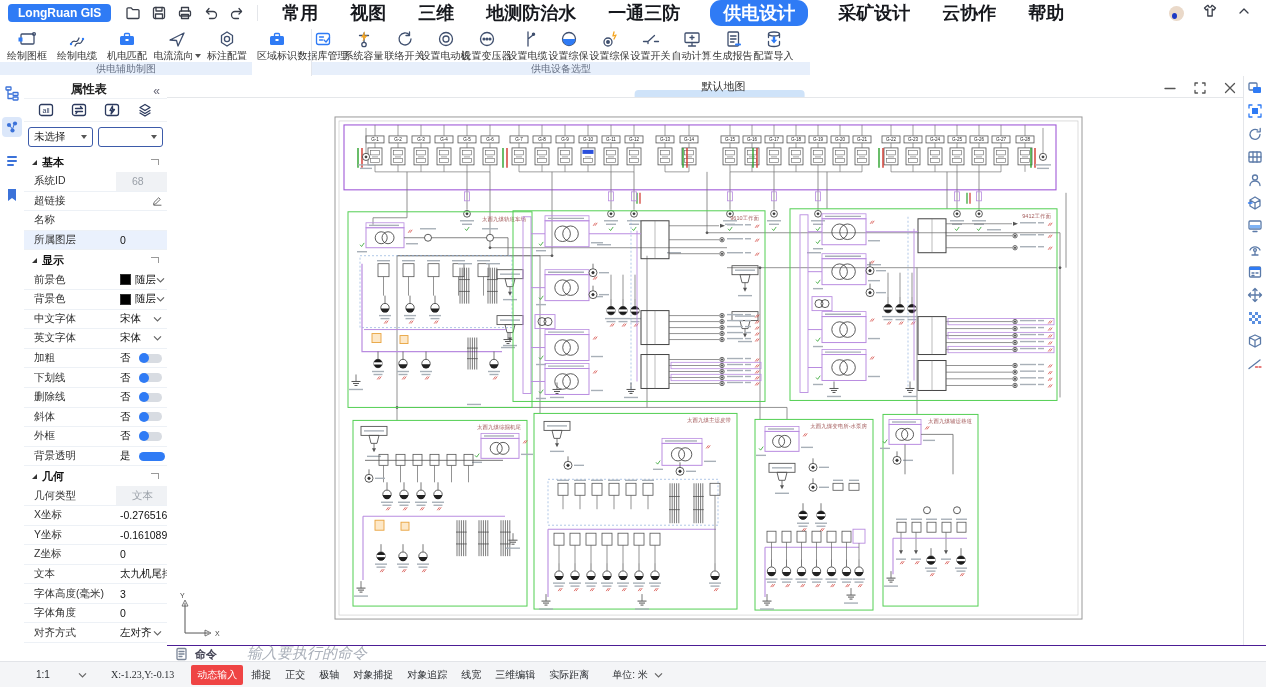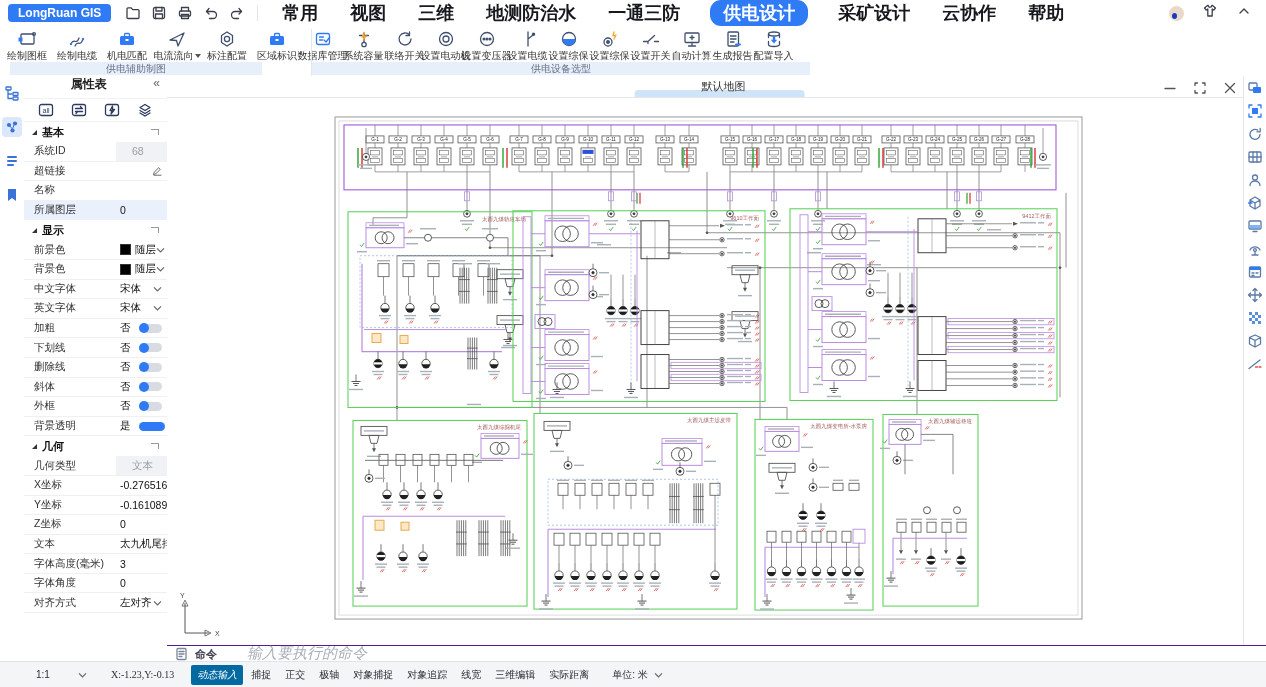--- a/index.html
+++ b/index.html
@@ -28,21 +28,21 @@
   .rsep{position:absolute;top:3px;left:311px;width:1px;height:57px;background:#e3e6ec;}
   .grpcap{position:absolute;top:36px;height:13px;background:#e7effb;font-size:10px;color:#667084;
           display:flex;align-items:center;justify-content:center;}
   .caret-s{display:inline-block;width:0;height:0;border-left:3px solid transparent;border-right:3px solid transparent;border-top:4px solid #555;}
   
   .lstrip{position:absolute;top:76px;bottom:25px;left:0;width:24px;background:#fff;border-right:1px solid #e6e9ee;}
   .lstrip .li{width:20px;height:20px;margin:7px auto 14px auto;display:flex;align-items:center;justify-content:center;border-radius:4px;}
   .lstrip .li.active{background:#dbe7fa;}
   
   .panel{position:absolute;top:76px;bottom:25px;left:24px;width:143px;background:#fff;border-right:1px solid #e2e5ea;font-size:10.5px;}
-  .phead{height:22px;display:flex;align-items:flex-start;border-bottom:1px solid #eef1f5;}
+  .phead{height:22px;display:flex;align-items:flex-end;border-bottom:1px solid #eef1f5;}
   .phead .t{flex:1;text-align:center;font-weight:bold;font-size:12px;color:#222;}
   .phead .c{margin-right:7px;color:#667;font-size:12px;cursor:default;}
   .ptabs{height:22px;display:flex;align-items:center;justify-content:space-around;padding:0 6px;border-bottom:1px solid #eef1f5;}
   .psel{display:flex;gap:5px;padding:5px 4px;}
   .sel{flex:1;height:18px;border:1px solid #3d5ba9;border-radius:3px;display:flex;align-items:center;padding:0 5px;font-size:10.5px;color:#222;background:#fff;}
   .sel .sv{flex:1;}
   .sect{height:20px;display:flex;align-items:center;padding:0 8px;font-weight:bold;font-size:11px;color:#111;}
   .sect .tri{width:0;height:0;border-bottom:5px solid #333;border-left:5px solid transparent;margin-right:5px;}
   .sect .pin{margin-left:auto;width:7px;height:5px;border-top:1.5px solid #999;border-right:1.5px solid #999;}
   .prow{height:18.6px;display:flex;align-items:center;border-bottom:1px solid #edf1f6;}
@@ -76,21 +76,21 @@
   .cmdbar input{border:none;outline:none;flex:1;margin-left:28px;font-size:15px;font-family:inherit;color:#333;background:transparent;}
   .cmdbar input::placeholder{color:#aab0ba;font-style:italic;}
   
   .statusbar{position:absolute;left:0;right:0;bottom:0;height:25px;background:#f4f5f7;border-top:1px solid #e2e4e8;
              display:flex;align-items:center;font-size:10px;color:#2c2f33;}
   .statusbar .zl{margin-left:36px;}
   .statusbar .zc{margin-left:28px;display:flex;}
   .statusbar .coords{margin-left:24px;font-family:Liberation Serif, serif;}
   .sbtns{display:flex;margin-left:16px;}
   .sbtn{padding:3px 6px;margin:0 1px;border-radius:2px;cursor:default;white-space:nowrap;}
-  .sbtn.active{background:#0369a1;color:#fff;font-style:italic;}
+  .sbtn.active{background:#ef4444;color:#fff;}
   .unit{margin-left:16px;white-space:nowrap;}
   .unitc{margin-left:6px;display:flex;}
 </style>
 </head>
 <body>
 
 <div id="root">
 
   <div class="topbar">
     <div class="logo">LongRuan GIS</div>
@@ -354,21 +354,21 @@
               <path d="M4.5,5 V8.5 M15.5,5 V8.5 M4.5,12.5 V15.5 a5.5,2 0 0 0 11,0 V12.5"></path>
               <polygon points="10,14.5 6.8,10.8 8.8,10.8 8.8,7.5 11.2,7.5 11.2,10.8 13.2,10.8" fill="#2f7bf5" stroke="none"></polygon>
             </svg>
           </span>
           <div class="lbl">
             <span>配置导入</span>
           </div>
         </div>
       </div>
     <div class="rsep"></div>
-    <div class="grpcap" id="cap0" style="left:10px;width:252px;">供电辅助制图</div>
+    <div class="grpcap" id="cap0" style="left:0;width:252px;">供电辅助制图</div>
     <div class="grpcap" id="cap1" style="left:312px;width:498px;">供电设备选型</div>
   </div>
 
   <div class="lstrip" id="leftStrip">
       <div class="li">
         <span style="display: flex;">
           <svg width="16" height="16" viewBox="0 0 16 16" fill="none" stroke="#3f4f6e" stroke-width="1.3" stroke-linecap="round" stroke-linejoin="round">
             <rect x="2" y="2" width="5" height="3" rx="0.5" stroke="#3b72d9"></rect>
             <path d="M4,5 V13.5 h4 M4,9 h4" stroke="#3b72d9"></path>
             <rect x="9" y="7.5" width="5" height="3" rx="0.5" stroke="#3b72d9"></rect>
@@ -429,20 +429,30 @@
           </svg>
         </span>
         <span style="display: flex;">
           <svg width="16" height="16" viewBox="0 0 16 16" fill="none" stroke="#3f4f6e" stroke-width="1.3" stroke-linecap="round" stroke-linejoin="round">
             <path d="M8,2.5 13,5.5 8,8.5 3,5.5 Z" stroke="#2c3a5e"></path>
             <path d="M3,8.5 8,11.5 13,8.5" stroke="#2c3a5e"></path>
             <path d="M3,11 8,14 13,11" stroke="#2c3a5e"></path>
           </svg>
         </span>
       </div>
+    <div class="psel">
+      <div class="sel">
+        <span class="sv">未选择</span>
+          <span class="caret-s"></span>
+      </div>
+      <div class="sel">
+        <span class="sv"></span>
+          <span class="caret-s"></span>
+      </div>
+    </div>
     <div id="panelSections">
         <div class="sect">
           <span class="tri"></span>
           <span>基本</span>
           <span class="pin"></span>
         </div>
         <div class="prow">
           <div class="pl">系统ID</div>
           <div class="pv muted">
             <span>68</span>

